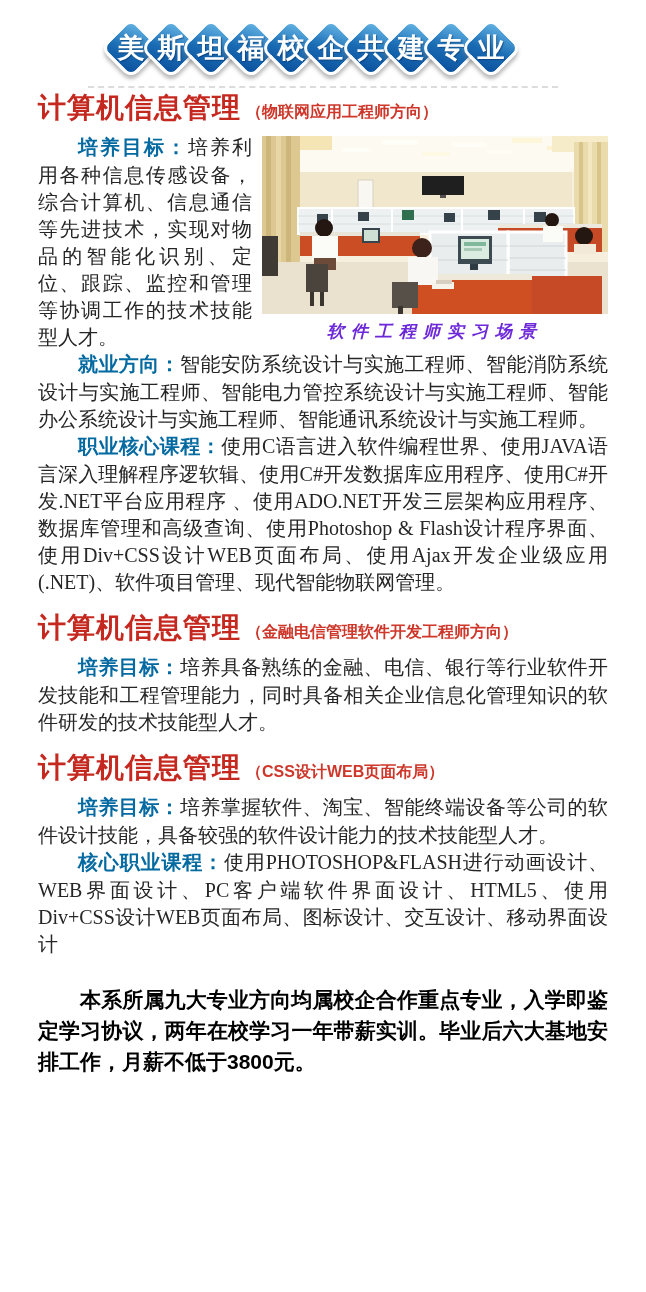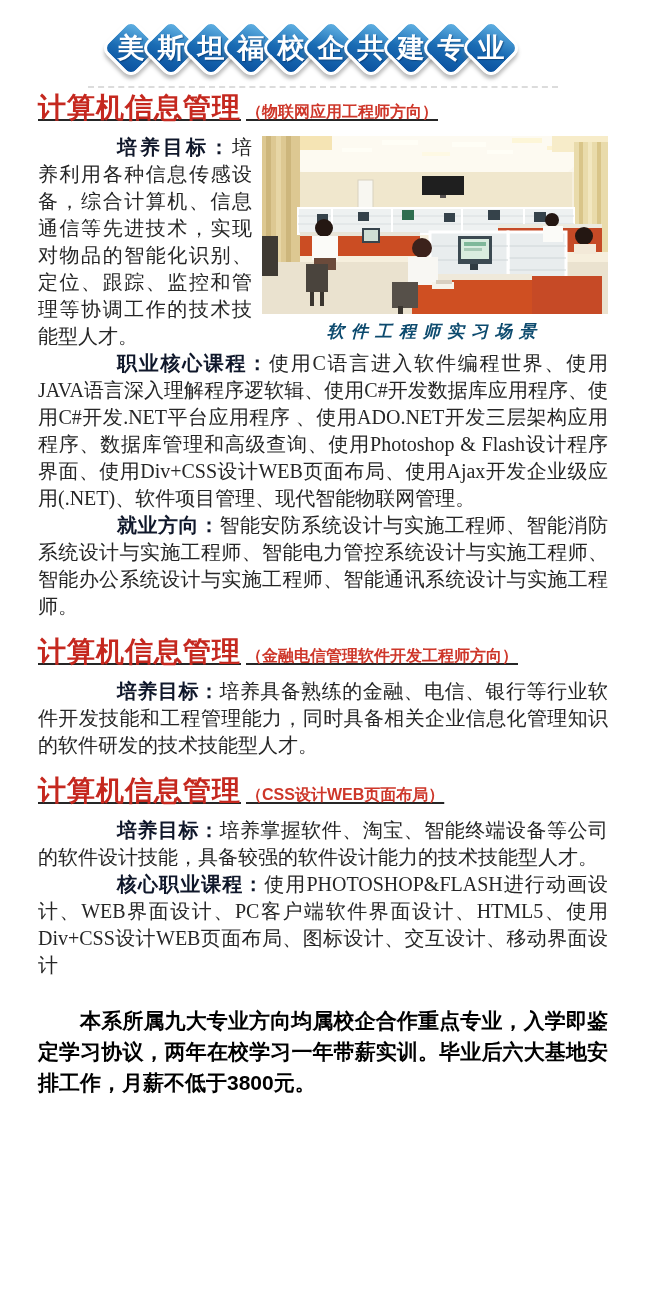--- a/index.html
+++ b/index.html
@@ -33,47 +33,47 @@
     text-shadow:1px 1px 1px rgba(0,40,90,.5);
   }
   .dashed-sep {
     width:470px; margin:2px auto 6px; height:0;
     border-top:2px dashed #dcdcdc;
   }
 
   
   .content { padding:0 38px; }
   .sec { margin-bottom:18px; }
-  .sec-head { margin:6px 0 12px; line-height:1; white-space:nowrap;text-decoration:underline; }
+  .sec-head { margin:6px 0 12px; line-height:1; white-space:nowrap; }
   .sec-title {
     font-family:"Liberation Sans","DejaVu Sans",sans-serif;
     font-weight:700; font-size:28px; color:#c5281f; letter-spacing:1px;
   }
   .sec-sub {
     font-family:"Liberation Sans","DejaVu Sans",sans-serif;
     font-weight:700; font-size:16px; color:#ce372a; margin-left:5px;
   }
   .sec-body { overflow:visible; }
   .sec-body::after { content:""; display:block; clear:both; }
   .para {
     font-size:20px; line-height:27px; text-align:justify; text-indent:2em;
     color:#262626;
   }
   .plabel {
-    font-family:Liberation Serif, serif;
-    font-weight:700; color:#0f172a;margin-left:39px;
+    font-family:Liberation Mono, monospace;
+    font-weight:700; color:#0369a1;
   }
 
   
   .photo-fig { float:right; width:346px; margin:2px 0 2px 10px; }
   .photo-fig svg { display:block; width:346px; height:178px; }
   .photo-cap {
     margin-top:6px; text-align:center;
     font-size:17px; font-weight:700; font-style:italic;
-    letter-spacing:7px; color:#0c4a6e;
+    letter-spacing:7px; color:#6d28d9;
     font-family:"Liberation Serif","DejaVu Serif",serif;
   }
 
   
   .footer-note {
     margin-top:26px;
     font-family:"Liberation Sans","DejaVu Sans",sans-serif;
     font-weight:700; font-size:21px; line-height:31px;
     color:#000000; text-align:justify; text-indent:2em;
   }
@@ -217,22 +217,22 @@
             <rect x="130" y="146" width="26" height="26" fill="#565049"></rect>
             <rect x="136" y="170" width="5" height="8" fill="#3a352f"></rect>
             <rect x="0" y="100" width="16" height="40" fill="#3f3a33"></rect>
 
             <rect x="170" y="146" width="22" height="7" fill="#f6f3ea"></rect>
             <rect x="174" y="144" width="16" height="4" fill="#d8cfc0"></rect>
           </svg>
           <figcaption class="photo-cap">软件工程师实习场景</figcaption>
         </figure>
         <p class="para"><span class="plabel">培养目标：</span><span>培养利用各种信息传感设备，综合计算机、信息通信等先进技术，实现对物品的智能化识别、定位、跟踪、监控和管理等协调工作的技术技能型人才。</span></p>
+        <p class="para"><span class="plabel">就业方向：</span><span>智能安防系统设计与实施工程师、智能消防系统设计与实施工程师、智能电力管控系统设计与实施工程师、智能办公系统设计与实施工程师、智能通讯系统设计与实施工程师。</span></p>
         <p class="para"><span class="plabel">职业核心课程：</span><span>使用C语言进入软件编程世界、使用JAVA语言深入理解程序逻软辑、使用C#开发数据库应用程序、使用C#开发.NET平台应用程序 、使用ADO.NET开发三层架构应用程序、数据库管理和高级查询、使用Photoshop &amp; Flash设计程序界面、使用Div+CSS设计WEB页面布局、使用Ajax开发企业级应用(.NET)、软件项目管理、现代智能物联网管理。</span></p>
-        <p class="para"><span class="plabel">就业方向：</span><span>智能安防系统设计与实施工程师、智能消防系统设计与实施工程师、智能电力管控系统设计与实施工程师、智能办公系统设计与实施工程师、智能通讯系统设计与实施工程师。</span></p>
       </div>
     </section>
 
     <section class="sec">
       <h2 class="sec-head">
         <span class="sec-title">计算机信息管理</span><span class="sec-sub">（金融电信管理软件开发工程师方向）</span>
       </h2>
       <div class="sec-body">
         <p class="para"><span class="plabel">培养目标：</span><span>培养具备熟练的金融、电信、银行等行业软件开发技能和工程管理能力，同时具备相关企业信息化管理知识的软件研发的技术技能型人才。</span></p>
       </div>

